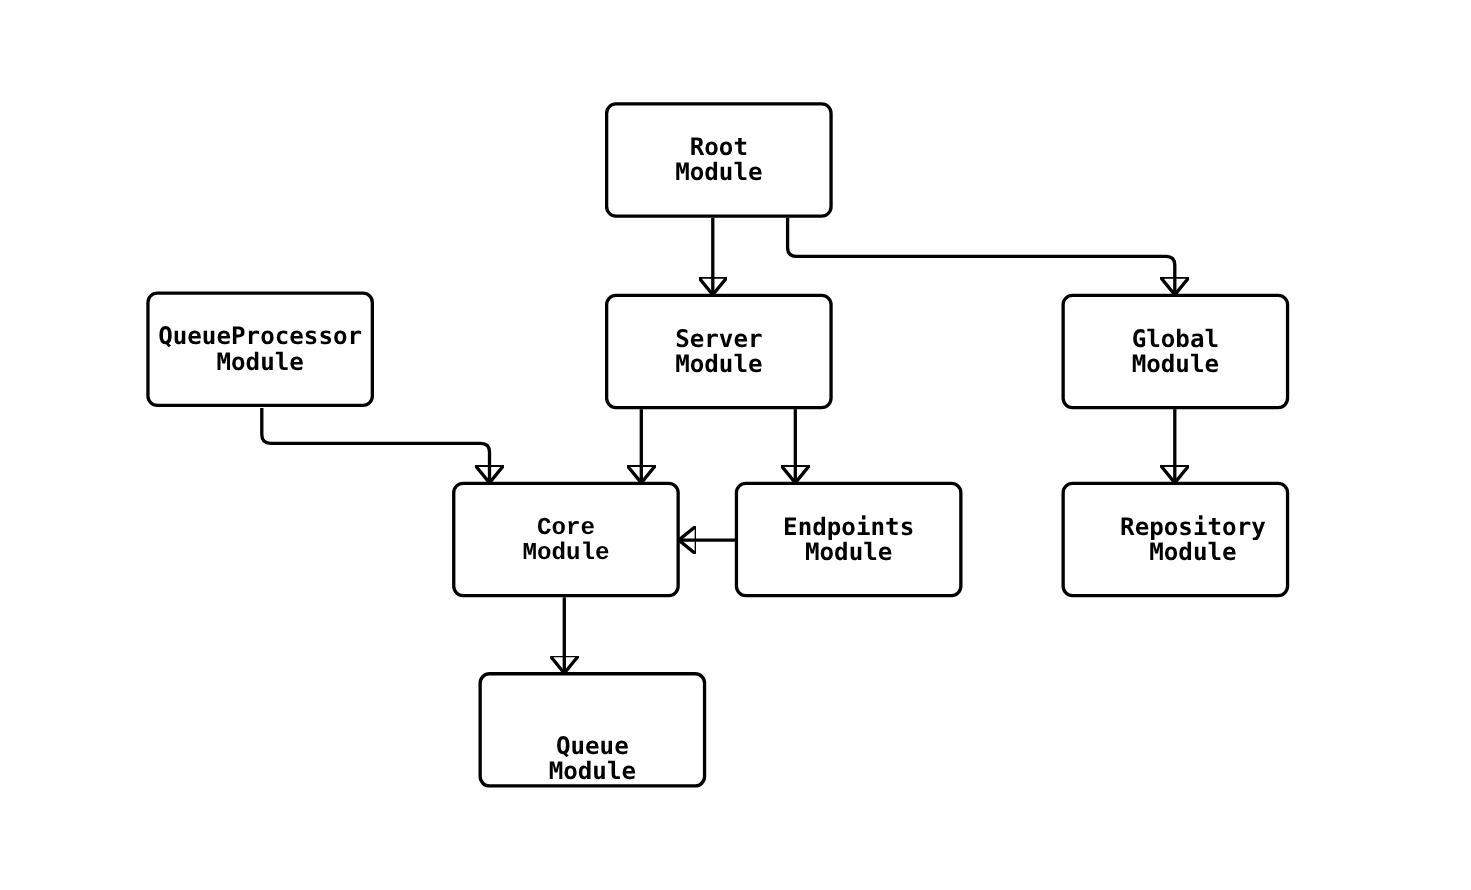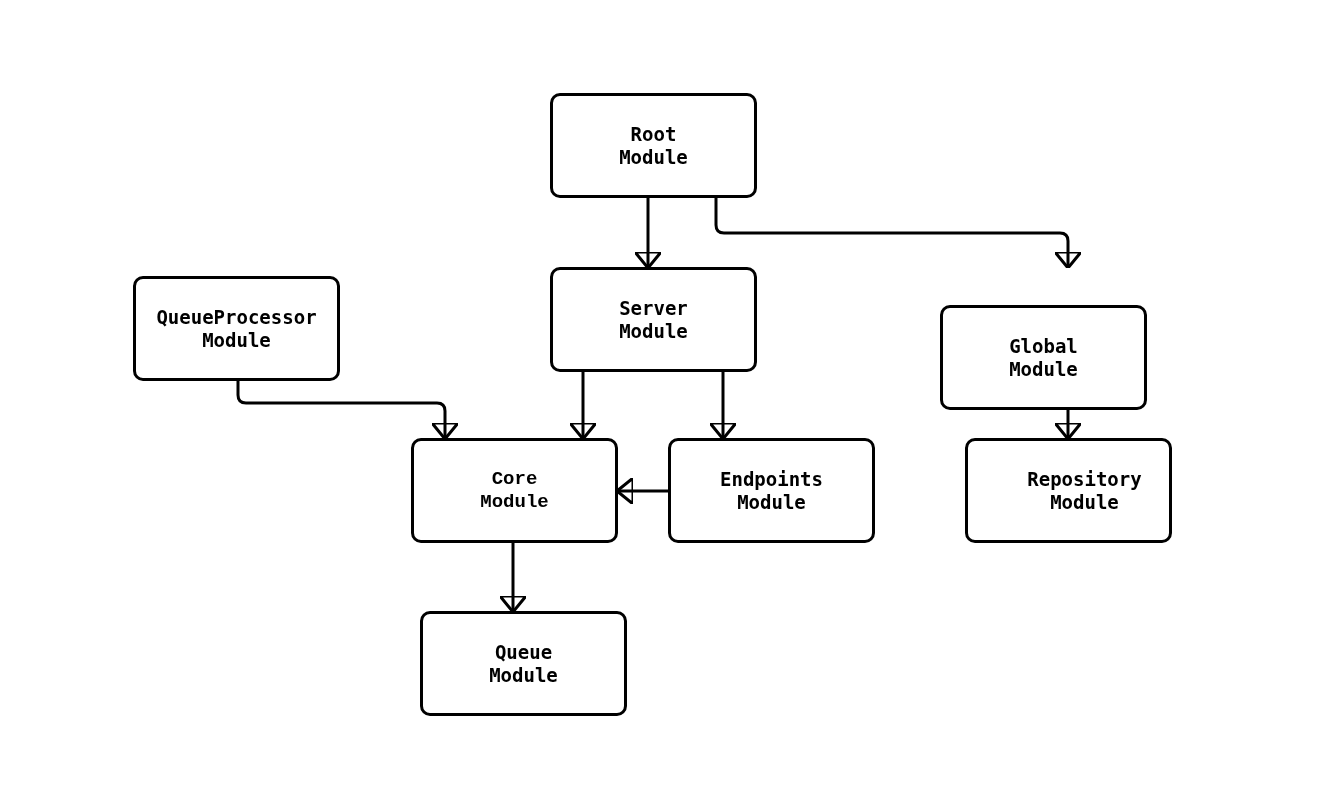--- a/index.html
+++ b/index.html
@@ -36,21 +36,21 @@
     border: 3px solid #000000;
     border-radius: 10px;
     display: flex;
     align-items: center;
     justify-content: center;
     text-align: center;
   }
   .node .label {
     white-space: pre-line;
     font-weight: bold;
-    font-size: 19px;
+    font-size: 22px;
     line-height: 23px;
     color: #000000;
   }
 </style>
 </head>
 <body>
 
 <div class="canvas">
 
   <svg class="edges" width="1337" height="809" viewBox="0 0 1337 809" xmlns="http://www.w3.org/2000/svg">
@@ -68,48 +68,48 @@
     <path d="M 688 491 L 618 491" marker-end="url(#arrow)"></path>
     <path d="M 1068 372 L 1068 438" marker-end="url(#arrow)"></path>
     <path d="M 513 543 L 513 611" marker-end="url(#arrow)"></path>
   </svg>
 
   <div class="node" style="left:550px; top:93px;">
     <span class="label">Root
 Module</span>
   </div>
 
-  <div class="node" style="left:133px; top:276px;">
+  <div class="node" style="left:133px; top:265px;">
     <span class="label">QueueProcessor
 Module</span>
   </div>
 
   <div class="node" style="left:550px; top:267px;text-align:center;">
     <span class="label">Server
 Module</span>
   </div>
 
-  <div class="node" style="left:940px; top:267px;margin-top:38px;">
+  <div class="node" style="left:965px; top:267px;">
     <span class="label">Global
 Module</span>
   </div>
 
   <div class="node" style="left:411px; top:438px;font-family:Liberation Mono, monospace;">
     <span class="label">Core
 Module</span>
   </div>
 
   <div class="node" style="left:668px; top:438px;">
     <span class="label">Endpoints
 Module</span>
   </div>
 
   <div class="node" style="left:965px; top:438px;padding-left:32px;">
     <span class="label">Repository
 Module</span>
   </div>
 
-  <div class="node" style="left:420px; top:611px;">
+  <div class="node" style="left:435px; top:611px;align-items:flex-end;">
     <span class="label">Queue
 Module</span>
   </div>
 
 </div>
 
 </body></html>

